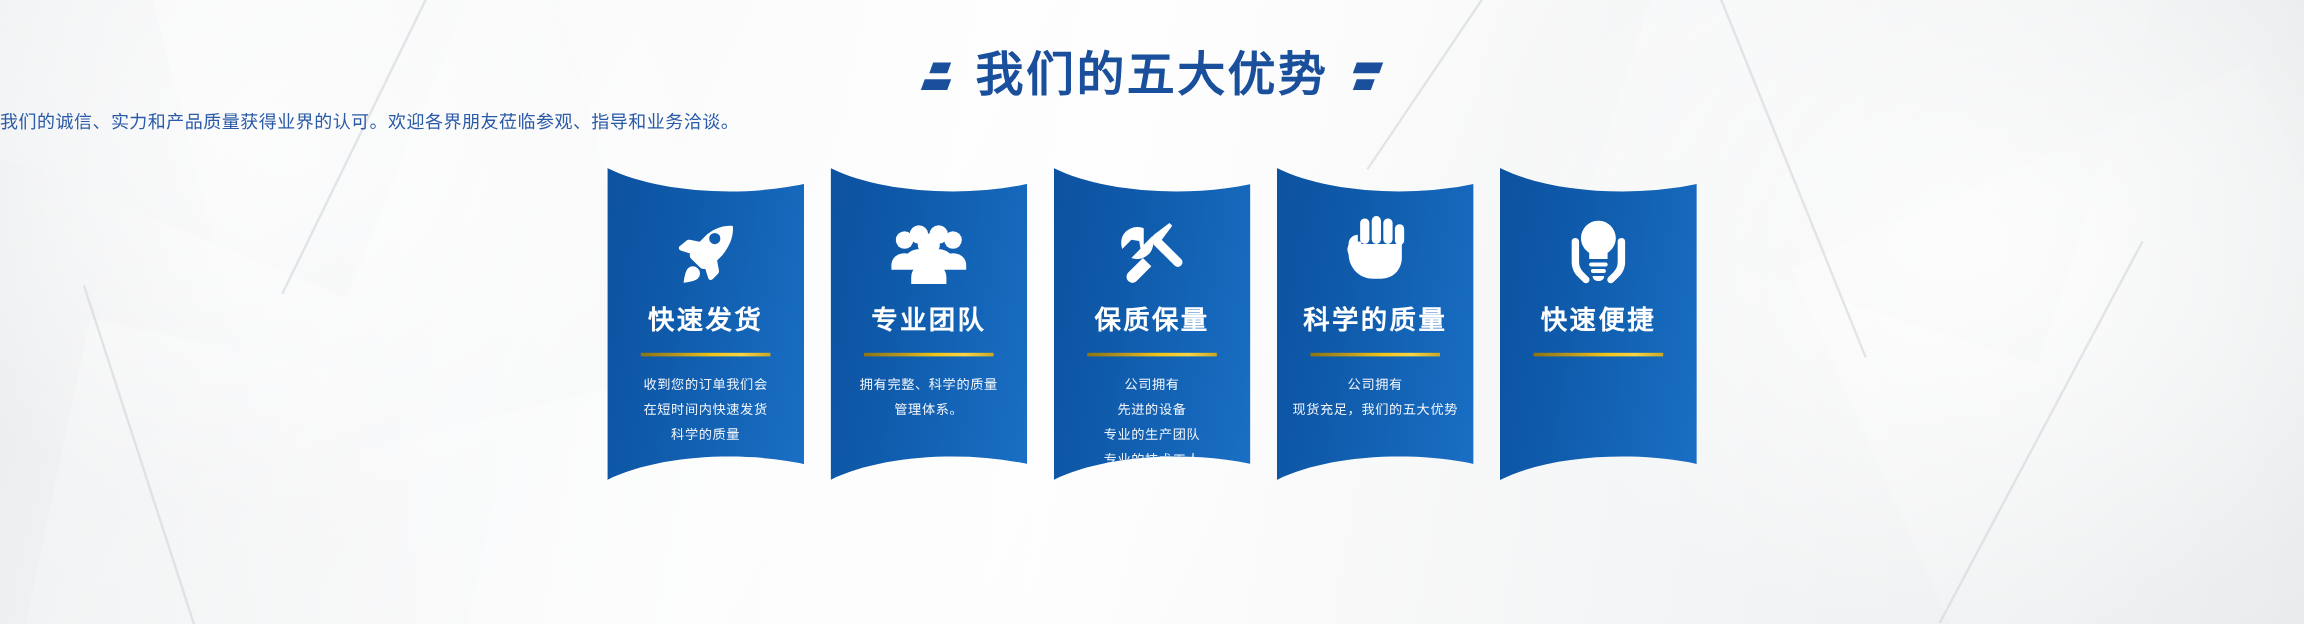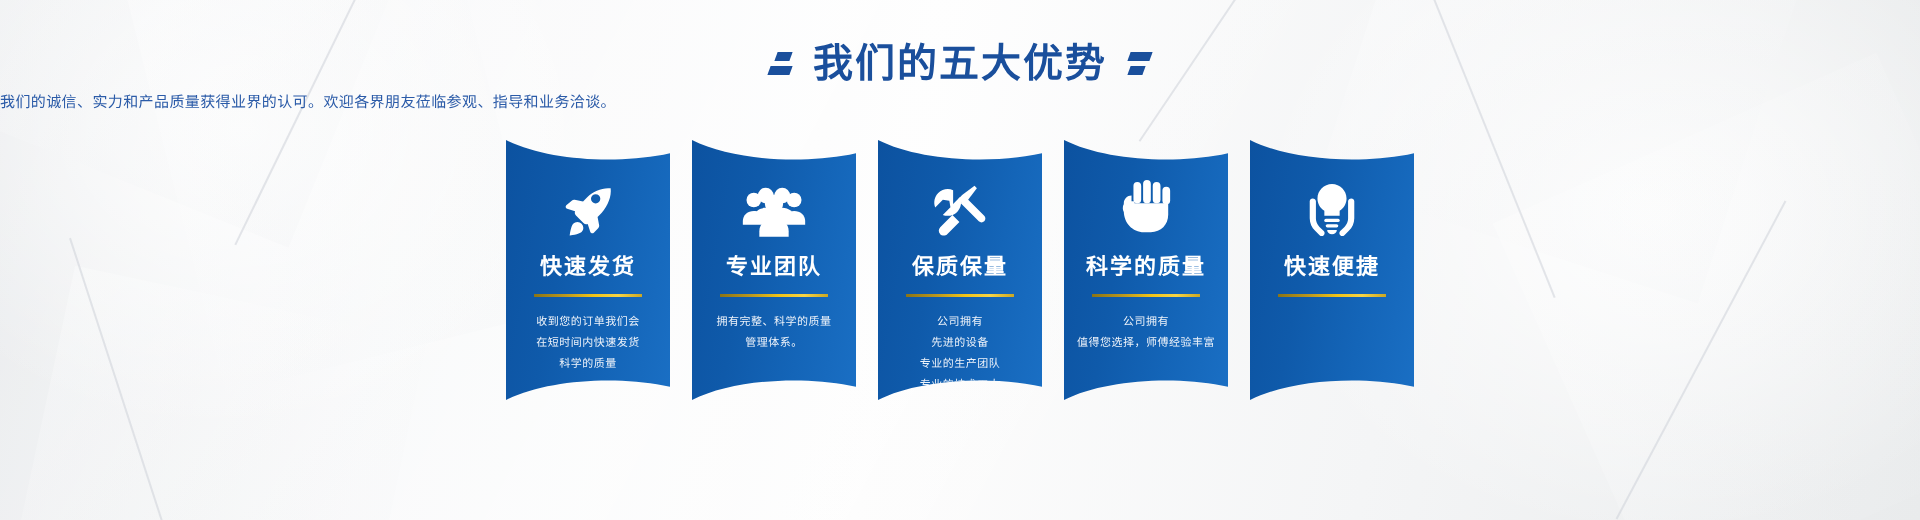--- a/index.html
+++ b/index.html
@@ -273,21 +273,21 @@
           <rect x="36" y="2" width="8" height="22" rx="4"></rect>
           <rect x="46" y="7" width="8" height="18" rx="4"></rect>
           <path d="M14 16c-4.4 0-8 3.6-8 8v8c0 12.2 8.9 22 21 22h7c10.5 0 18-7.7 18-18V24H14z"></path>
           <path d="M12 22c-4 0-7 3-7 6.8 0 3.3 2.1 6 5.3 6.7l6.7 1.4V22z"></path>
         </svg>
       </div>
       <div class="card-title">科学的质量</div>
       <div class="divider"></div>
       <div class="card-desc">
         <div>公司拥有</div>
-        <div>值得您选择，师傅经验丰富</div>
+        <div>现货充足，我们的五大优势</div>
       </div>
     </div>
   </div>
 
   <div class="card">
     <div class="card-bg"></div>
     <div class="card-inner">
       <div class="icon-box">
         <svg width="70" height="62" viewBox="0 0 72 64" fill="#ffffff">
           <path d="M36 4c-8.3 0-15 6.7-15 15 0 5.4 2.9 10.1 7.1 12.8V37h15.8v-5.2C48.1 29.1 51 24.4 51 19c0-8.3-6.7-15-15-15z"></path>

